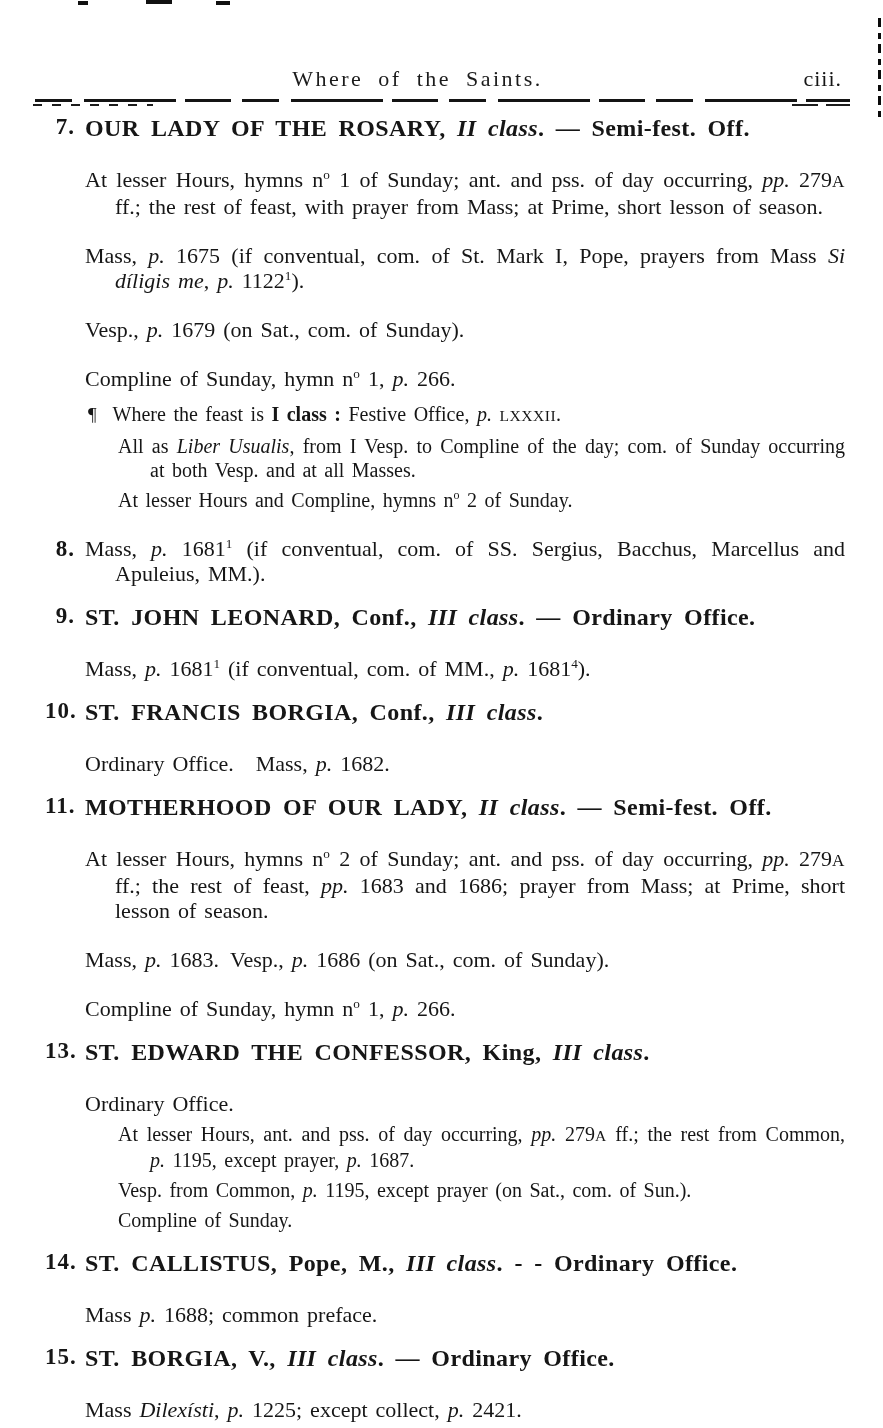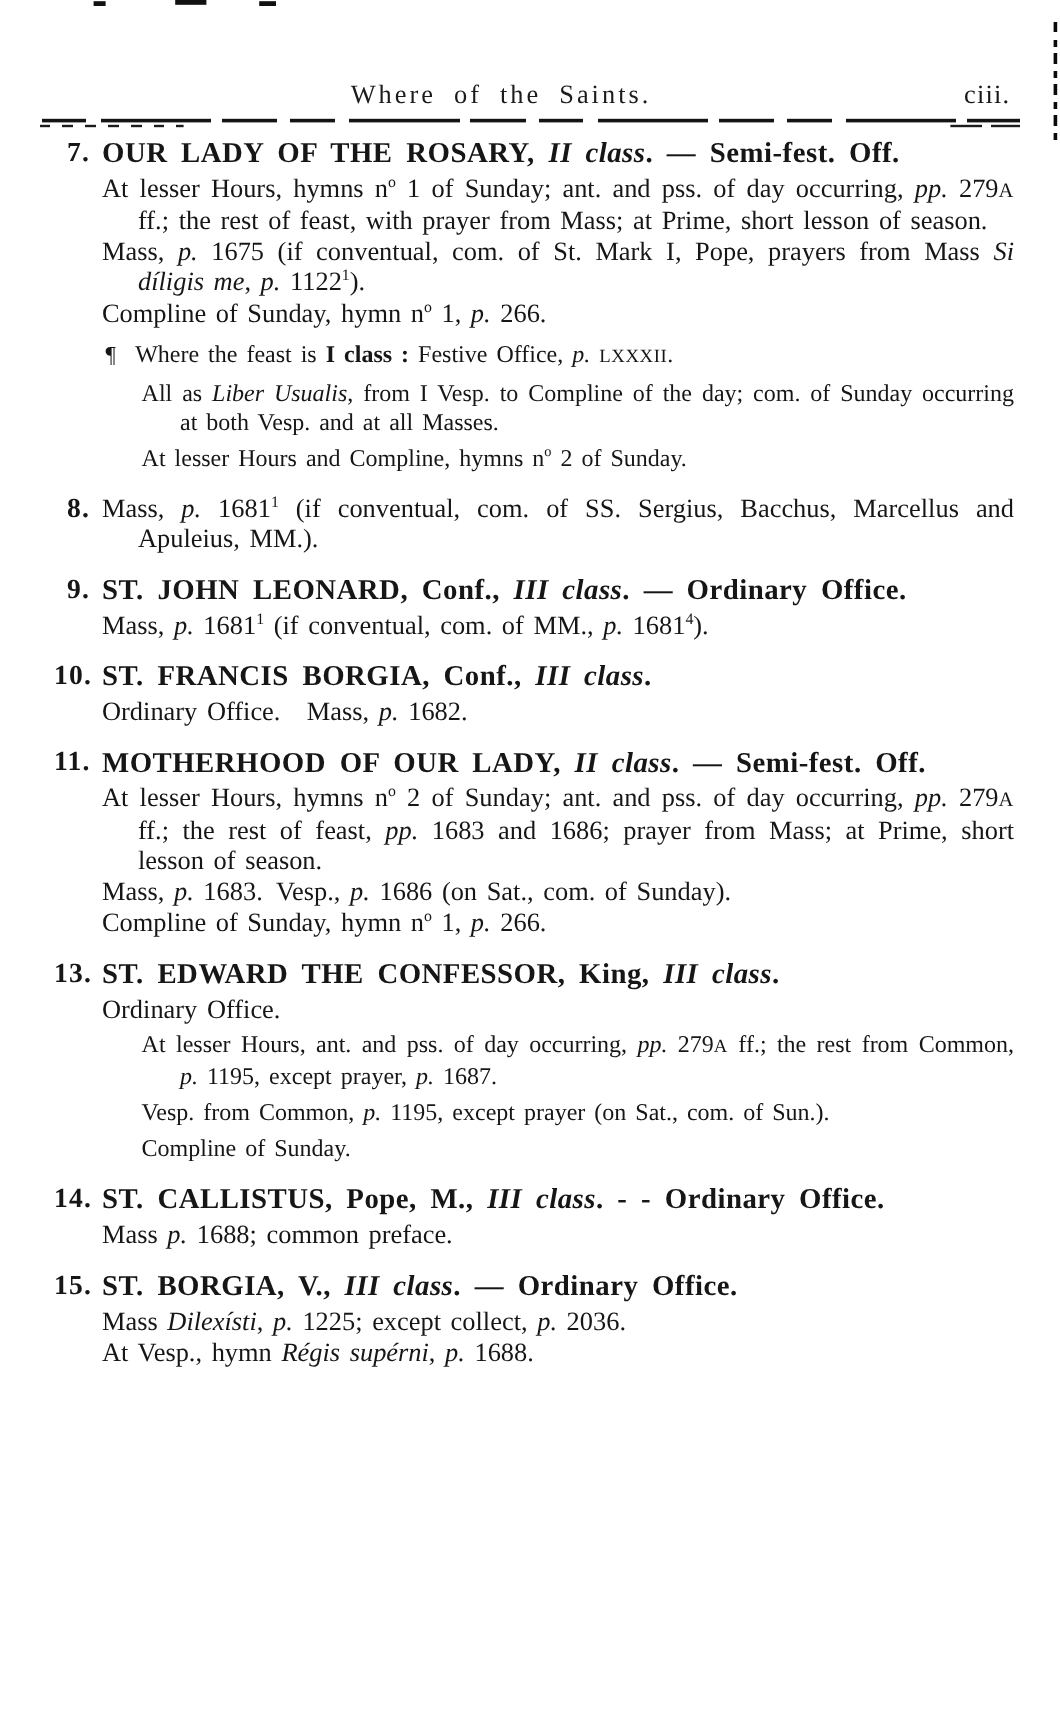--- a/index.html
+++ b/index.html
@@ -50,21 +50,21 @@
   .entry-num{
     position:absolute;left:0;top:0;width:30px;text-align:right;
     font-size:23px;font-weight:bold;letter-spacing:1px;
   }
   .entry-title{
     margin:0 0 0 40px;font-size:24px;font-weight:bold;
     line-height:29px;letter-spacing:0.4px;word-spacing:5px;
     text-align:justify;
   }
   .para{
-    margin:1px 0 0 40px;padding-left:30px;text-indent:-30px;
+    margin:24px 0 0 40px;padding-left:30px;text-indent:-30px;
     font-size:22px;line-height:25px;word-spacing:2.5px;
     text-align:justify;
   }
   .para.note{
     margin:11px 0 0 43px;padding-left:30px;text-indent:-30px;
     font-size:20px;line-height:24px;
   }
   .para.subnote{
     margin:6px 0 0 73px;padding-left:32px;text-indent:-32px;
     font-size:20px;line-height:24px;
@@ -93,20 +93,21 @@
       <div class="r2"></div>
       <div class="r3"></div>
   </div>
 
   <div class="entries" id="entries">
       <section class="entry">
         <span class="entry-num">7.</span>
         <h2 class="entry-title"><span>OUR LADY OF THE ROSARY, </span><span class="it">II class</span><span>. — Semi-fest. Off.</span></h2>
         <p class="para"><span>At lesser Hours, hymns n</span><sup>o</sup><span> 1 of Sunday; ant. and pss. of day occurring, </span><span class="it">pp.</span><span> 279</span><span class="sc">A</span><span> ff.; the rest of feast, with prayer from Mass; at Prime, short lesson of season.</span></p>
         <p class="para"><span>Mass, </span><span class="it">p.</span><span> 1675 (if conventual, com. of St. Mark I, Pope, prayers from Mass </span><span class="it">Si díligis me</span><span>, </span><span class="it">p.</span><span> 1122</span><sup>1</sup><span>).</span></p>
+        <p class="para"><span>Vesp., </span><span class="it">p.</span><span> 1679 (on Sat., com. of Sunday).</span></p>
         <p class="para"><span>Compline of Sunday, hymn n</span><sup>o</sup><span> 1, </span><span class="it">p.</span><span> 266.</span></p>
         <p class="para note"><span class="pil">¶</span><span>Where the feast is </span><span class="bd">I class :</span><span> Festive Office, </span><span class="it">p.</span><span> </span><span class="sc">LXXXII</span><span>.</span></p>
         <p class="para subnote"><span>All as </span><span class="it">Liber Usualis</span><span>, from I Vesp. to Compline of the day; com. of Sunday occurring at both Vesp. and at all Masses.</span></p>
         <p class="para subnote"><span>At lesser Hours and Compline, hymns n</span><sup>o</sup><span> 2 of Sunday.</span></p>
       </section>
       <section class="entry">
         <span class="entry-num">8.</span>
         <p class="para"><span>Mass, </span><span class="it">p.</span><span> 1681</span><sup>1</sup><span> (if conventual, com. of SS. Sergius, Bacchus, Marcellus and Apuleius, MM.).</span></p>
       </section>
       <section class="entry">
@@ -135,18 +136,18 @@
         <p class="para subnote"><span>Compline of Sunday.</span></p>
       </section>
       <section class="entry">
         <span class="entry-num">14.</span>
         <h2 class="entry-title"><span>ST. CALLISTUS, Pope, M., </span><span class="it">III class</span><span>. - - Ordinary Office.</span></h2>
         <p class="para"><span>Mass </span><span class="it">p.</span><span> 1688; common preface.</span></p>
       </section>
       <section class="entry">
         <span class="entry-num">15.</span>
         <h2 class="entry-title"><span>ST. BORGIA, V., </span><span class="it">III class</span><span>. — Ordinary Office.</span></h2>
-        <p class="para"><span>Mass </span><span class="it">Dilexísti</span><span>, </span><span class="it">p.</span><span> 1225; except collect, </span><span class="it">p.</span><span> 2036.</span></p>
+        <p class="para"><span>Mass </span><span class="it">Dilexísti</span><span>, </span><span class="it">p.</span><span> 1225; except collect, </span><span class="it">p.</span><span> 2421.</span></p>
         <p class="para"><span>At Vesp., hymn </span><span class="it">Régis supérni</span><span>, </span><span class="it">p.</span><span> 1688.</span></p>
       </section>
     </div>
 
 </div>
 
 </body></html>

